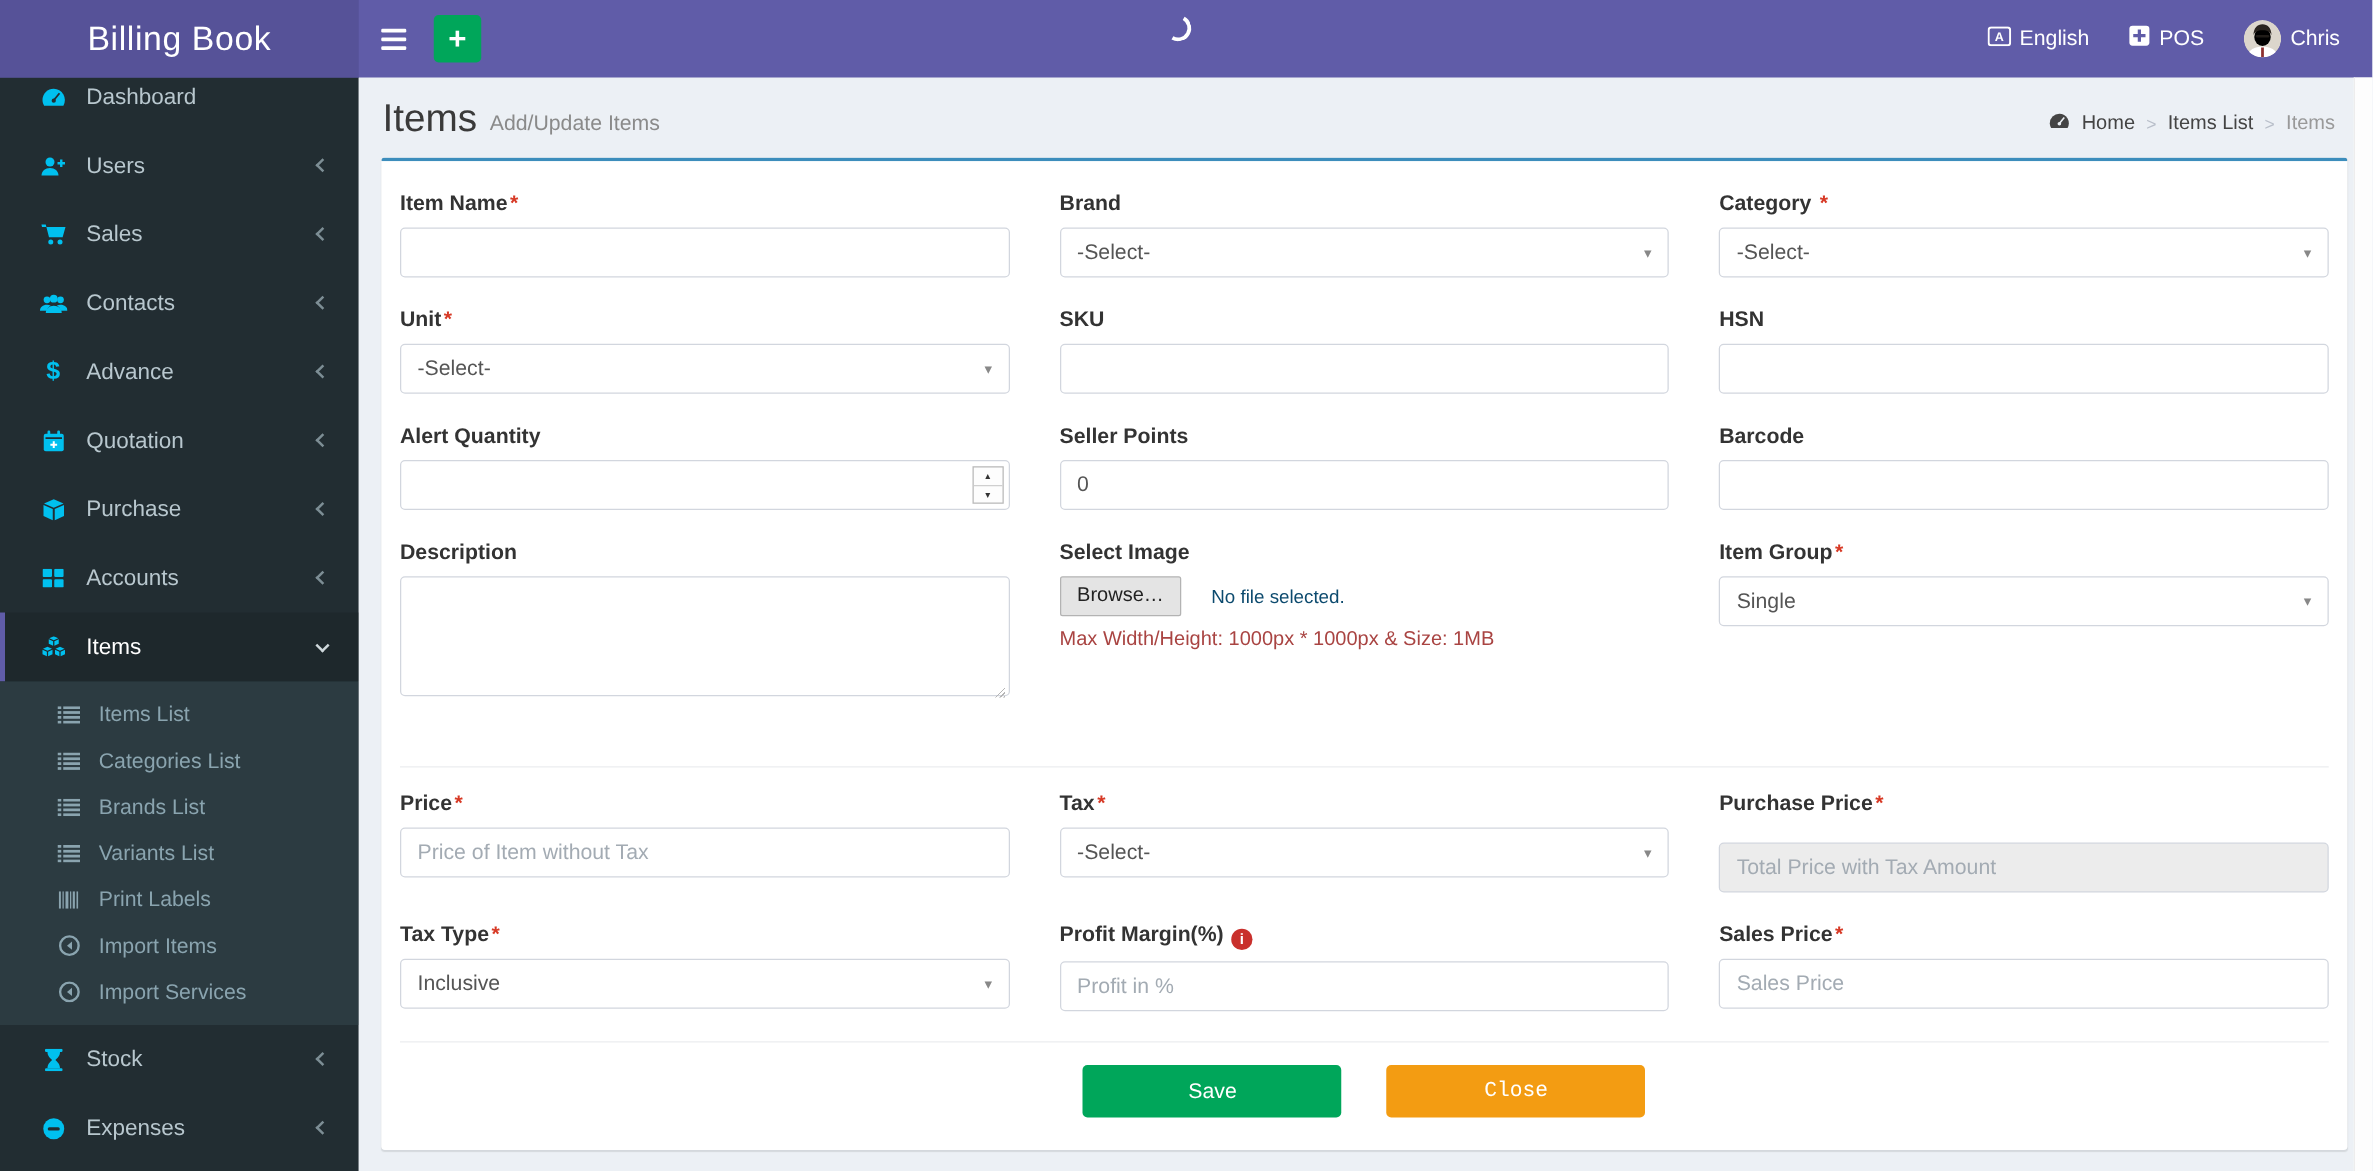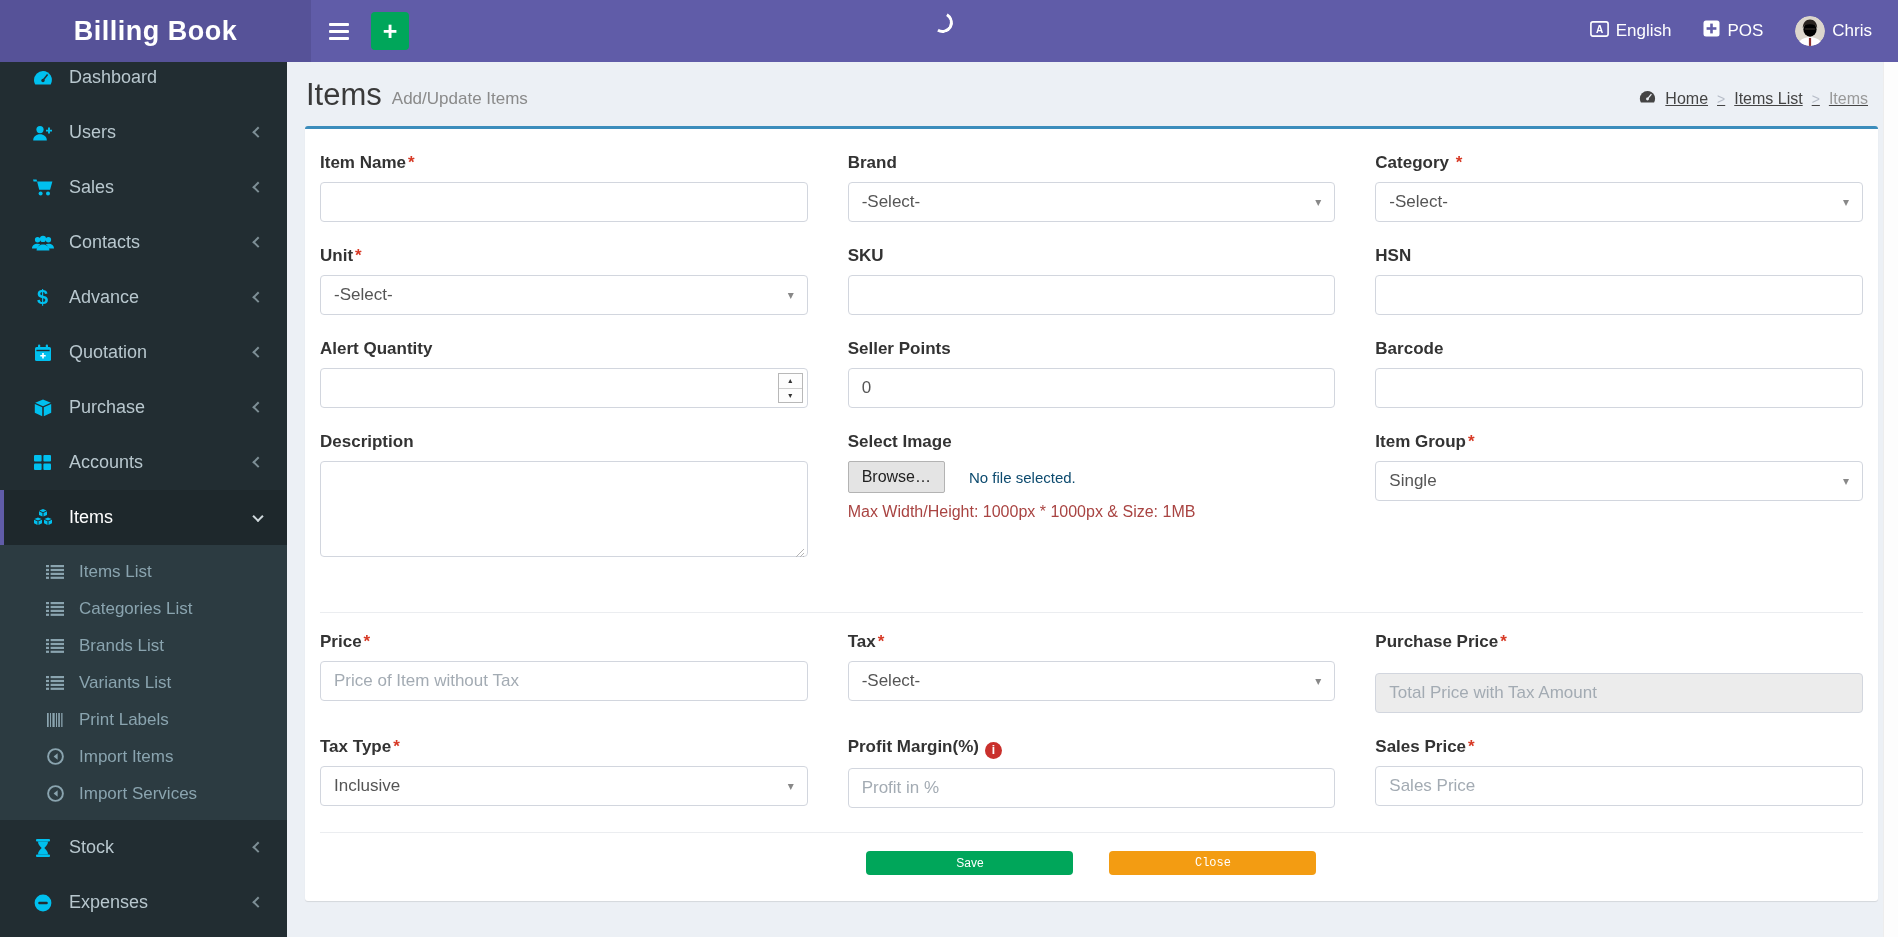--- a/index.html
+++ b/index.html
@@ -3,21 +3,21 @@
 <meta charset="utf-8">
 <style>
   * { margin:0; padding:0; box-sizing:border-box; }
   html,body { width:1898px; height:937px; }
   body {
     font-family:"Liberation Sans","DejaVu Sans",sans-serif;
     background:#ecf0f5; position:relative; overflow:hidden; color:#333;
   }
   
   .topbar { position:absolute; top:0; left:0; right:0; height:62px; background:#605ca8; display:flex; align-items:center; z-index:10; }
-  .logo { width:311px; height:62px; background:#565298; display:flex; align-items:center; justify-content:center; color:#fff; font-size:27px; font-weight:bold; letter-spacing:.5px; }
+  .logo { width:287px; height:62px; background:#565298; display:flex; align-items:center; justify-content:center; color:#fff; font-size:27px; font-weight:normal; letter-spacing:.5px; }
   .hamburger { width:56px; height:62px; display:flex; flex-direction:column; align-items:center; justify-content:center; gap:4px; cursor:pointer; }
   .hamburger i { display:block; width:20px; height:3px; background:#fff; border-radius:1px; }
   .add-btn { width:38px; height:38px; margin-left:4px; background:#00a65a; border:none; border-radius:4px; color:#fff; font-size:25px; line-height:36px; text-align:center; cursor:pointer; font-weight:bold; }
   .spinner { position:absolute; left:932px; top:12px; width:21px; height:21px; border-radius:50%; border:3px solid transparent; border-right-color:#fff; border-bottom-color:#fff; transform:rotate(-15deg); }
   .top-right { margin-left:auto; display:flex; align-items:center; gap:32px; padding-right:26px; color:#fff; font-size:17px; }
   .tr-item { display:flex; align-items:center; gap:7px; cursor:pointer; }
   .avatar { width:30px; height:30px; border-radius:50%; overflow:hidden; flex:0 0 auto; }
   
   .sidebar { position:absolute; top:50px; left:0; bottom:0; width:287px; background:#222d32; overflow:hidden; }
   .side-item { position:relative; display:flex; align-items:center; height:55px; padding-left:29px; color:#b8c7ce; font-size:18px; cursor:pointer; }
@@ -27,21 +27,21 @@
   .side-item.active { background:#1e282c; color:#fff; border-left:4px solid #605ca8; padding-left:25px; }
   .side-item.active .chev { transform:translateY(-70%) rotate(45deg); border-color:#cfd8dc; }
   .submenu { background:#2c3b41; padding:8px 0; }
   .sub-item { display:flex; align-items:center; height:37px; padding-left:43px; color:#8aa4af; font-size:17px; cursor:pointer; }
   .sub-item .sicon { width:24px; margin-right:12px; }
   
   .content { position:absolute; left:287px; top:62px; right:0; bottom:0; background:#ecf0f5; }
   .content-header { display:flex; align-items:flex-start; padding:15px 30px 0 19px; }
   .page-title { font-size:31px; font-weight:400; color:#3a3a3a; }
   .page-subtitle { font-size:17px; color:#8a8a8a; margin-left:10px; padding-top:12px; }
-  .breadcrumb { margin-left:auto; display:flex; align-items:center; gap:9px; font-size:16px; color:#444; padding-top:12px;text-decoration:underline; }
+  .breadcrumb { margin-left:auto; display:flex; align-items:center; gap:9px; font-size:16px; color:#444; padding-top:12px; }
   .breadcrumb .sep { color:#b8bec9; font-size:14px; }
   .breadcrumb .current { color:#999; }
   .bc-link { cursor:pointer; }
   
   .card { margin:13px 20px 0 18px; background:#fff; border-top:3px solid #3c8dbc; border-radius:3px; box-shadow:0 1px 1px rgba(0,0,0,.1); padding:24px 15px 26px; }
   .fgrid { display:grid; grid-template-columns:1fr 1fr 1fr; column-gap:40px; }
   .field { margin-bottom:24px; position:relative; }
   .flabel { display:block; font-size:17px; font-weight:bold; color:#333; margin-bottom:9px; }
   .req { color:#d73925; margin-left:2px; }
   .inp { width:100%; height:40px; border:1px solid #d2d6de; border-radius:4px; font-size:17px; color:#555; padding:0 13px; background:#fff; font-family:inherit; }
@@ -60,21 +60,21 @@
     pointer-events:none; }
   .file-row { display:flex; align-items:center; }
   .browse-btn { background:#e4e4e4; border:1px solid #b3b3b3; border-radius:2px; padding:6px 13px; font-size:16px; color:#222; cursor:pointer; font-family:inherit; }
   .nofile { margin-left:24px; font-size:15px; color:#0c4a6e; }
   .img-note { margin-top:10px; font-size:16px; color:#a94442; }
   .info-ic { display:inline-block; width:17px; height:17px; border-radius:50%; background:#c9302c; color:#fff; font-size:12px; font-weight:bold; text-align:center; line-height:17px; margin-left:6px; vertical-align:-2px; font-style:normal; }
   .hr { grid-column:1/-1; border-top:1px solid #ebedf0; }
   .hr1 { margin:27px 0 19px; }
   .hr2 { margin:0 0 12px; }
   .btn-row { grid-column:1/-1; display:flex; justify-content:center; gap:36px; padding:6px 0 0; }
-  .btn { width:207px; height:24px; border:none; border-radius:4px; color:#fff; font-size:12px; cursor:pointer; font-family:inherit; }
+  .btn { width:207px; height:42px; border:none; border-radius:4px; color:#fff; font-size:17px; cursor:pointer; font-family:inherit; }
   .btn-save { background:#00a65a; }
   .btn-close { background:#f39c12;font-family:Liberation Mono, monospace; }
   .scrollbar { position:absolute; right:0; top:62px; bottom:0; width:15px; background:#fdfdfd; border-left:1px solid #ededed; z-index:11; }
 </style>
 </head>
 <body>
 
 <div class="topbar">
   <div class="logo">Billing Book</div>
   <div class="hamburger">

